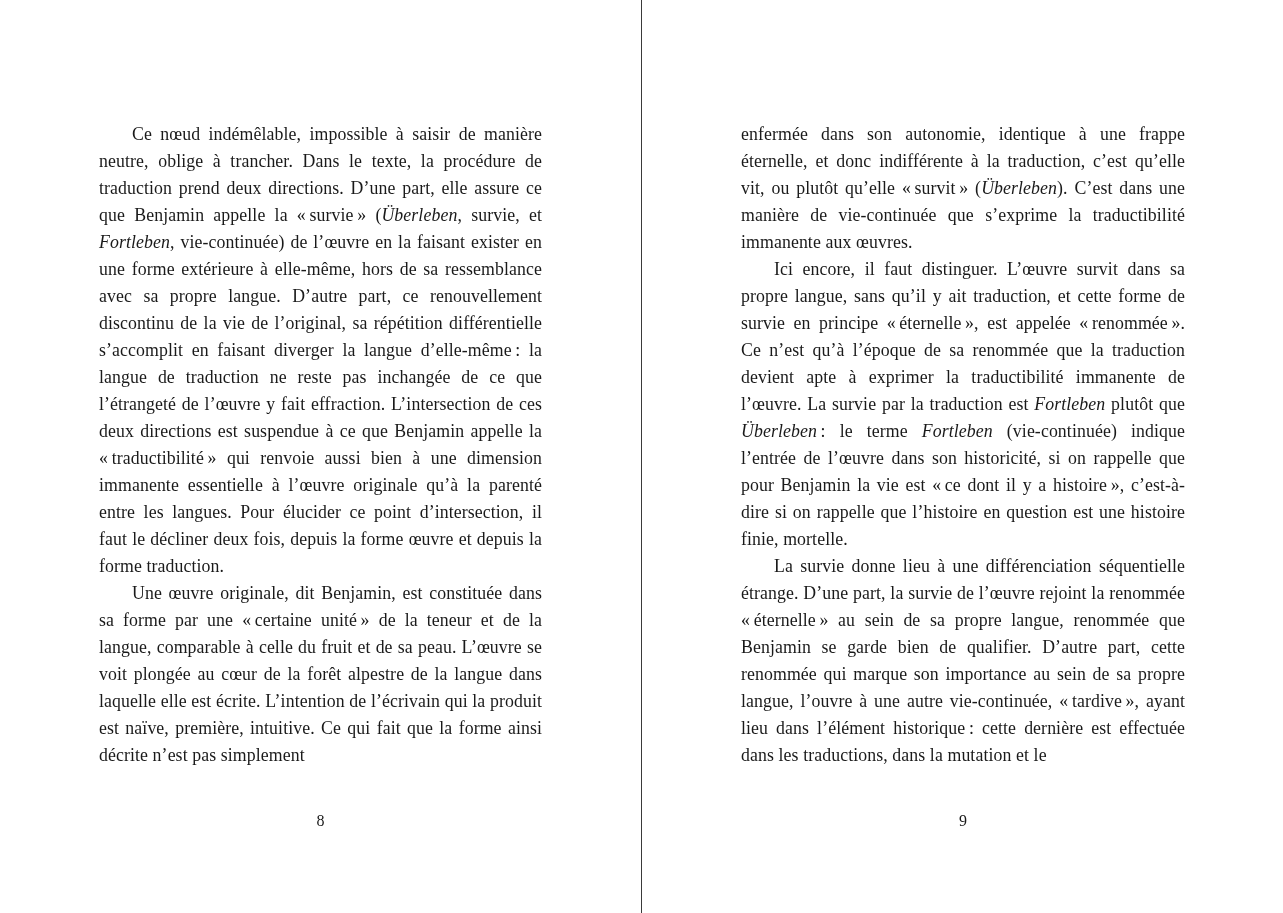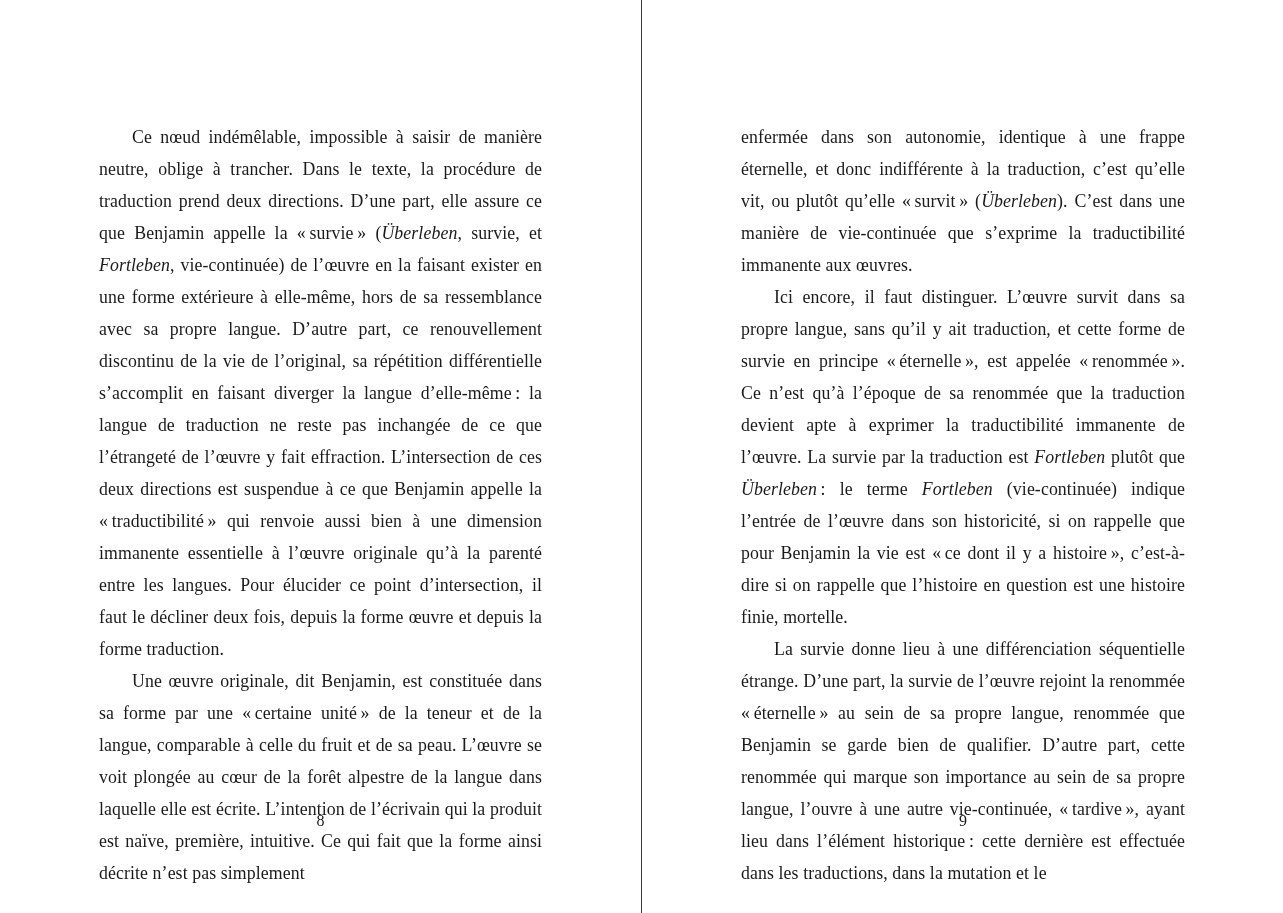--- a/index.html
+++ b/index.html
@@ -25,21 +25,21 @@
     top: 0;
     width: 1px;
     height: 913px;
     background: #3a3a3a;
   }
   .page-text {
     position: absolute;
     top: 121px;
     text-align: justify;
     font-size: 17.8px;
-    line-height: 32px;
+    line-height: 27px;
     letter-spacing: 0.1px;
     hyphens: auto;
     -webkit-hyphens: auto;
   }
   .page-left .page-text {
     left: 99px;
     width: 443px;
   }
   .page-right .page-text {
     left: 741px;

